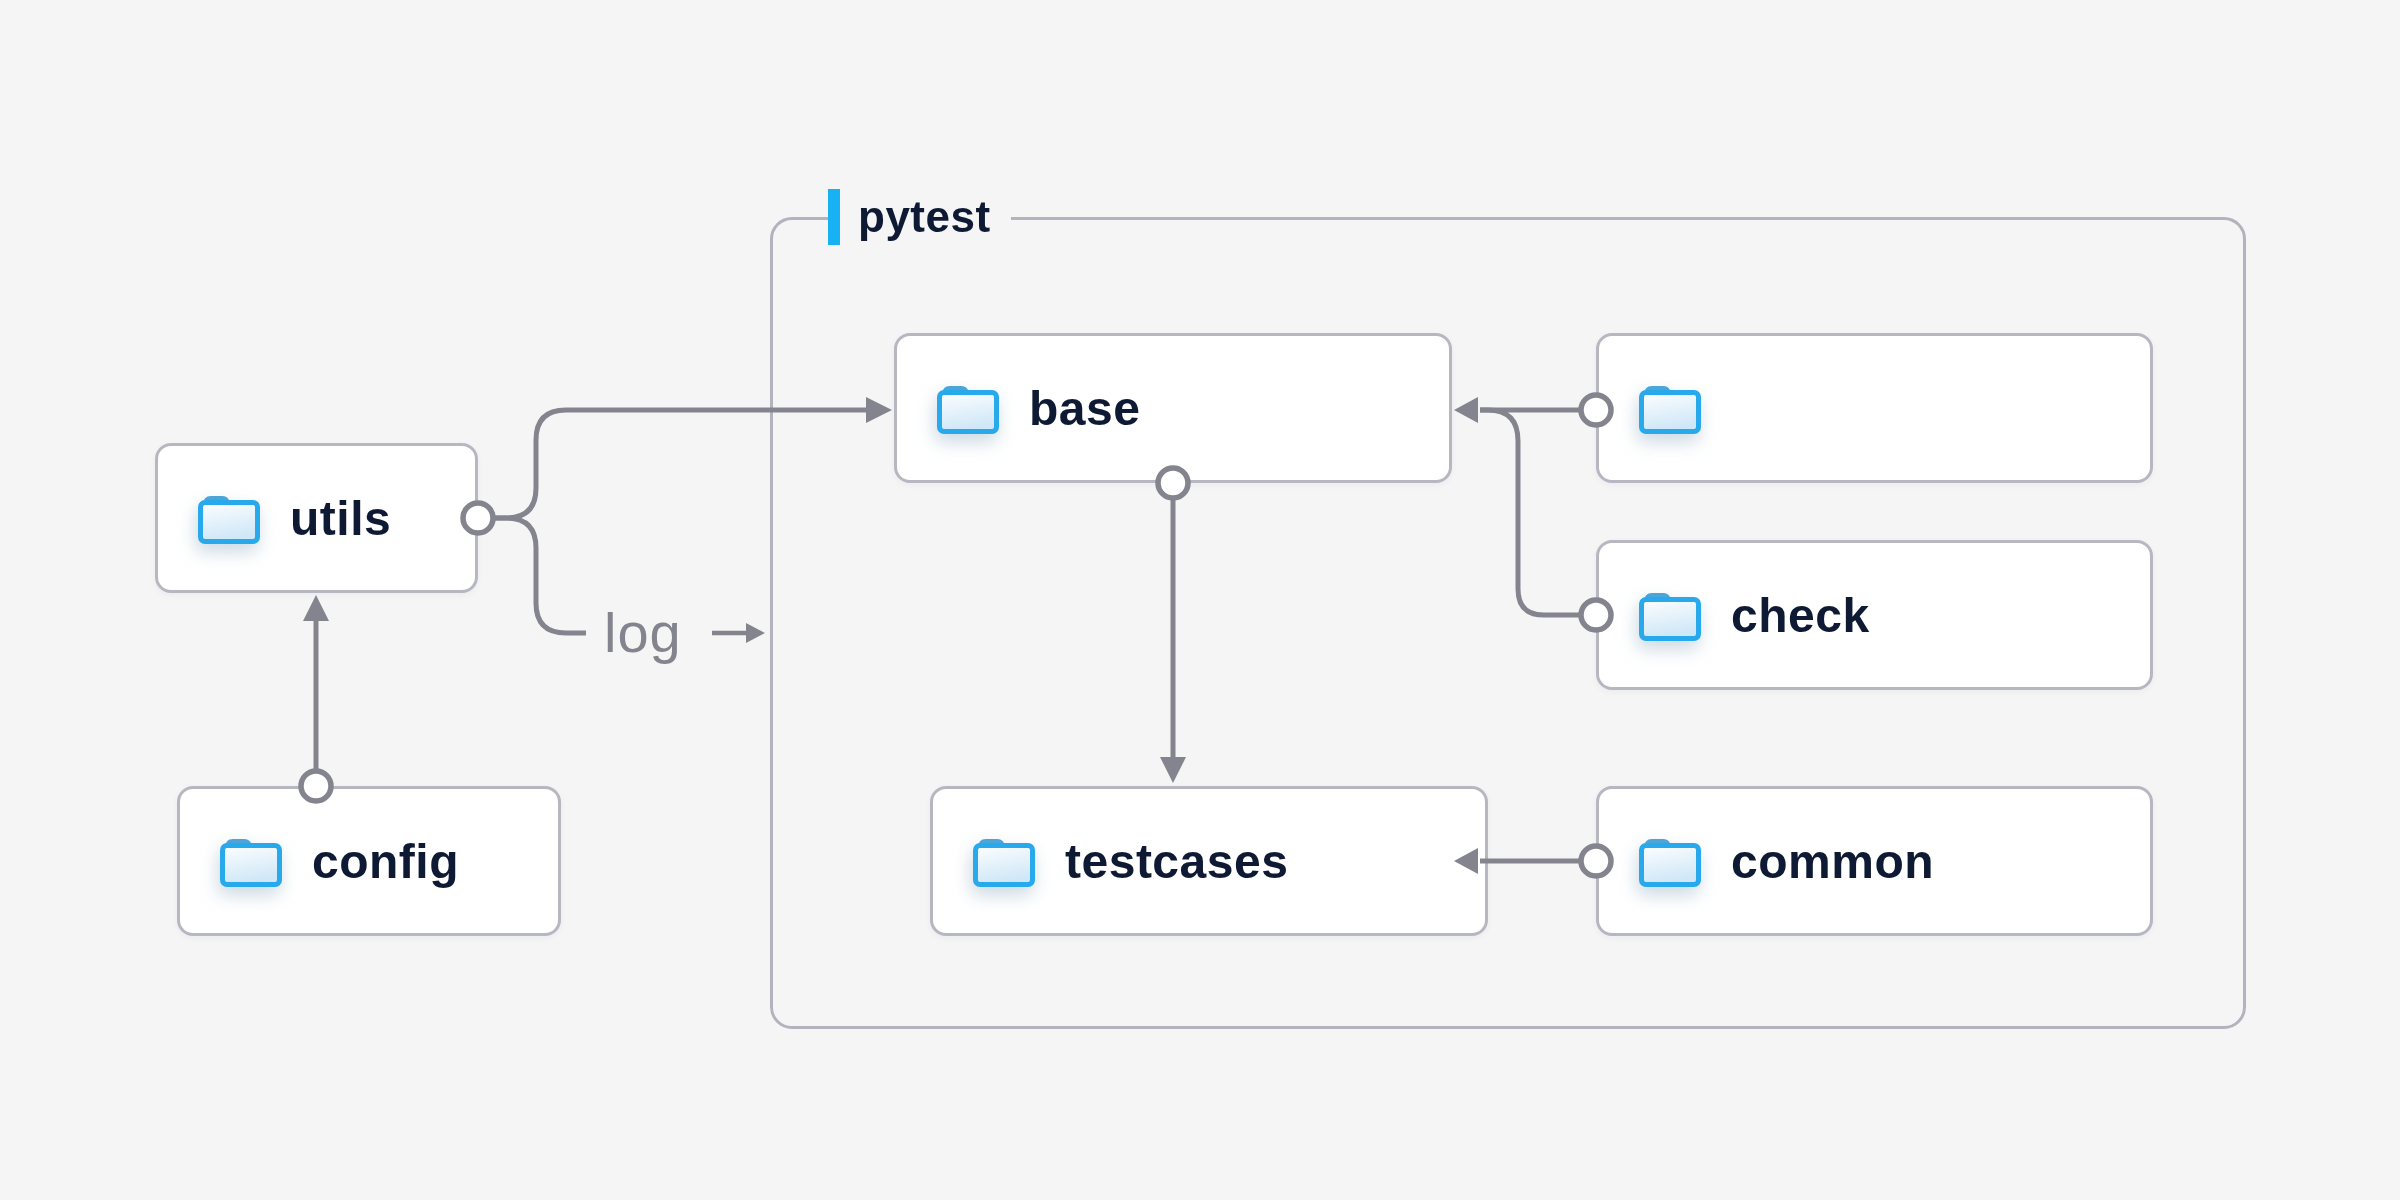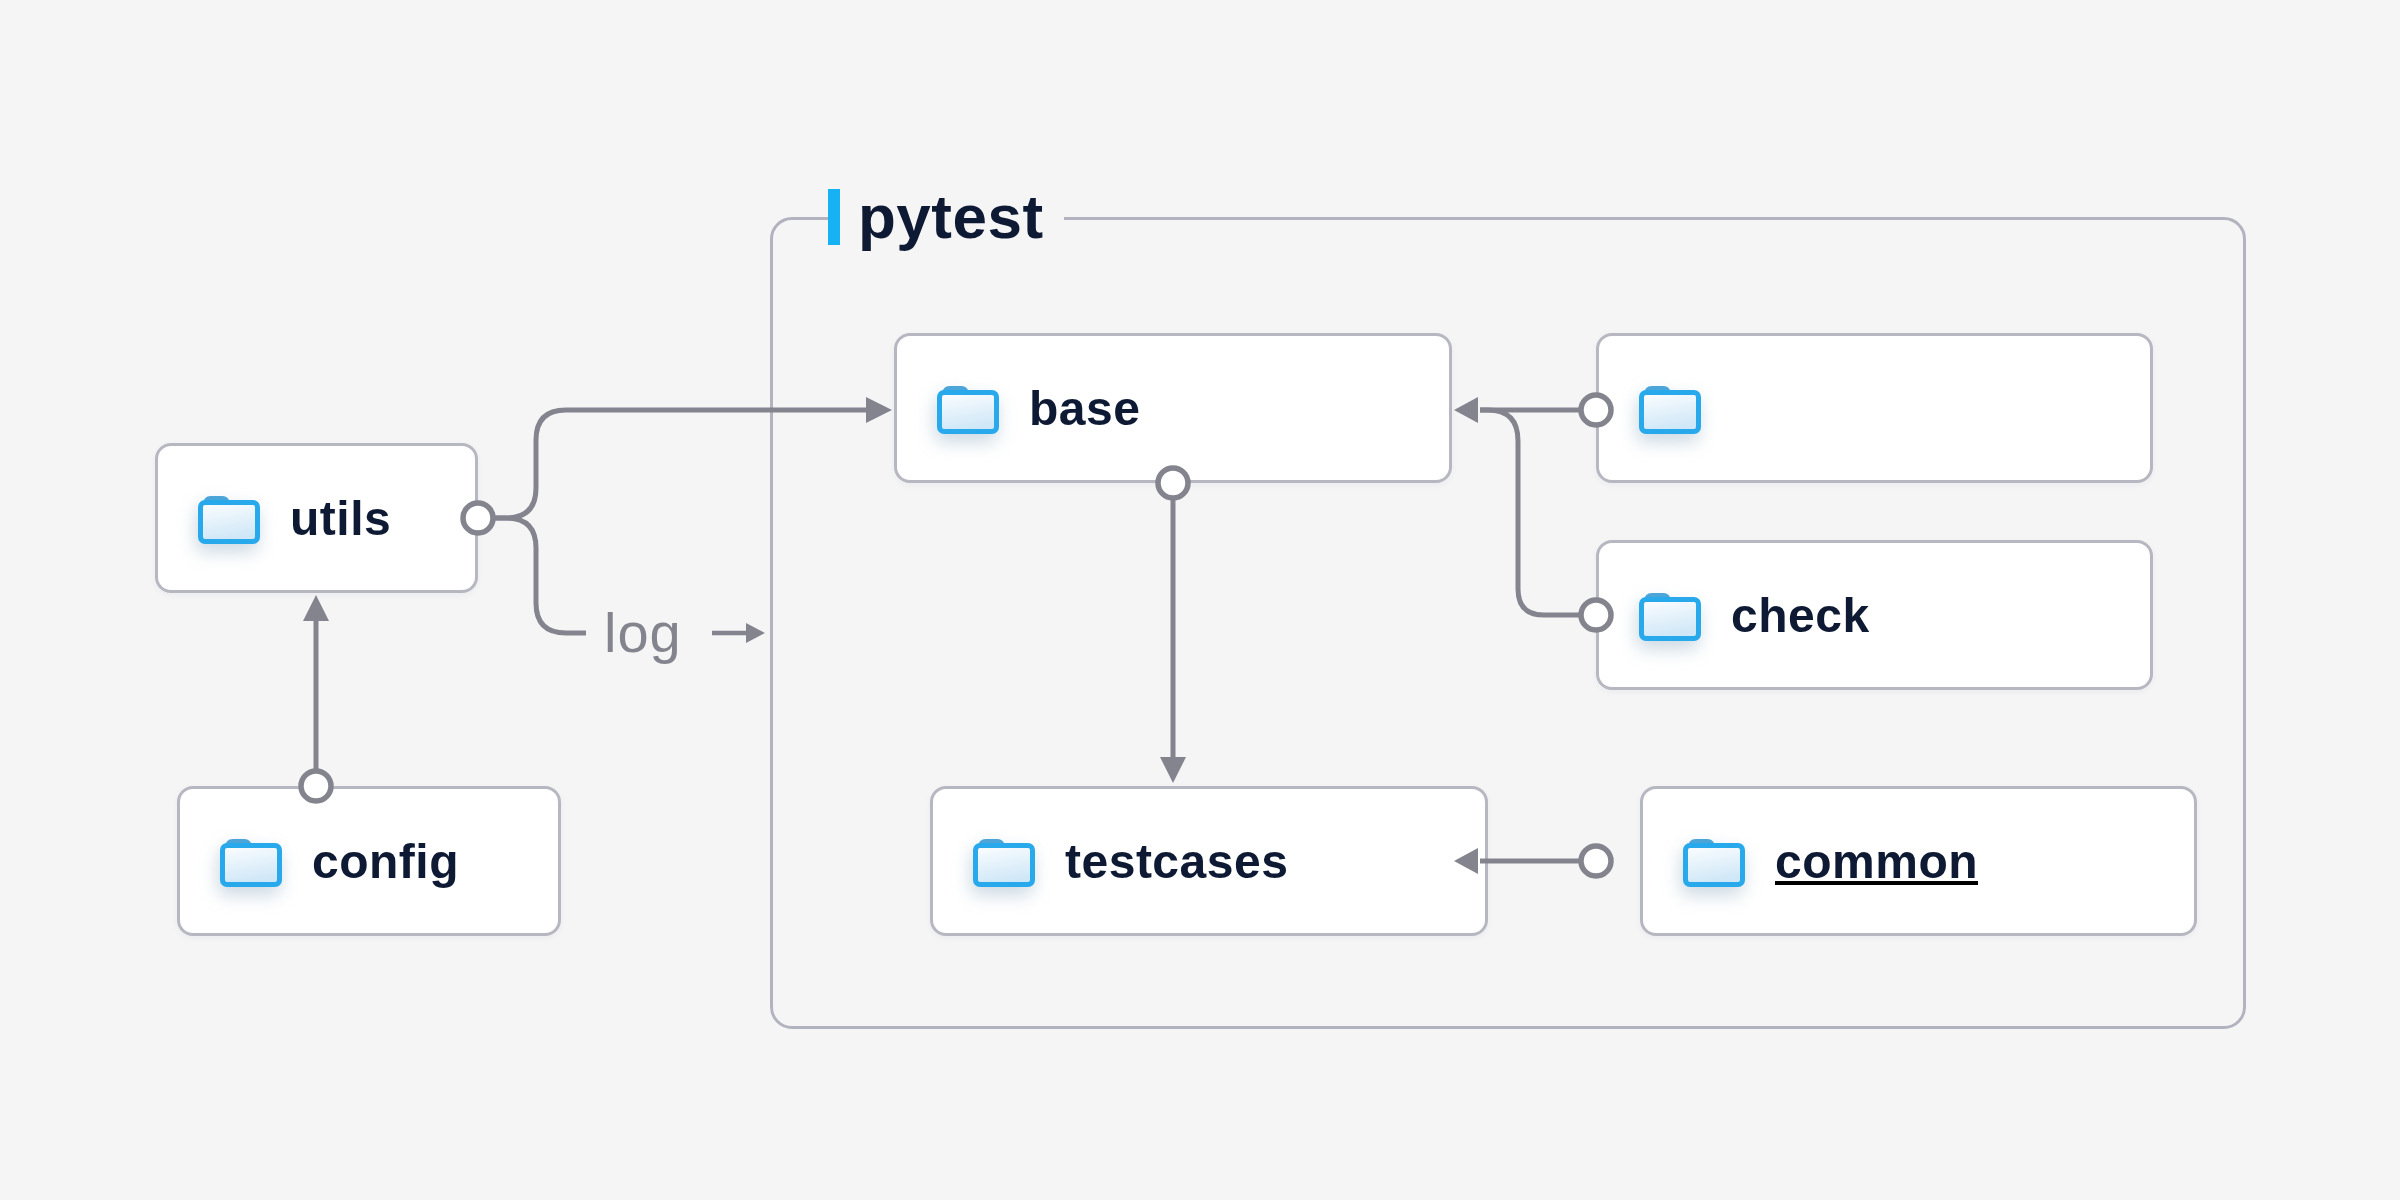--- a/index.html
+++ b/index.html
@@ -13,41 +13,41 @@
     border:3px solid #b3b3bf;border-radius:22px;background:transparent;
     box-sizing:border-box;
   }
   .group-label{
     position:absolute;left:828px;top:189px;height:56px;
     display:flex;align-items:center;gap:18px;
     background:#f5f5f6;padding-right:20px;
   }
   .accent-bar{width:12px;height:56px;background:#16b2f4;}
   .group-label-text{
-    font-size:62px;font-weight:700;color:#0e1a33;letter-spacing:0.5px;line-height:56px;
+    font-size:44px;font-weight:700;color:#0e1a33;letter-spacing:0.5px;line-height:56px;
   }
   
   .node{
     position:absolute;height:150px;box-sizing:border-box;
     background:#ffffff;border:3px solid #b7b7c1;border-radius:16px;
     display:flex;align-items:center;gap:28px;padding-left:38px;
     box-shadow:0 2px 6px rgba(40,50,80,0.05);
   }
   .node-label{
     font-size:48px;font-weight:700;color:#0e1a33;letter-spacing:0.5px;
     white-space:nowrap;
   }
   .folder{flex:0 0 auto;filter:drop-shadow(-2px 8px 9px rgba(110,145,175,0.35));}
   .n-utils    {left:155px; top:443px; width:323px;}
   .n-config   {left:155px; top:786px; width:384px;margin-left:22px;}
   .n-base     {left:894px; top:333px; width:558px;}
   .n-pymilvus {left:1596px;top:333px; width:557px;}
   .n-check    {left:1596px;top:540px; width:557px;}
   .n-testcases{left:894px; top:786px; width:558px;margin-left:36px;}
-  .n-common   {left:1640px;top:786px; width:557px;text-decoration:underline;}
+  .n-common   {left:1596px;top:786px; width:557px;}
   
   .wires{position:absolute;left:0;top:0;width:2400px;height:1200px;pointer-events:none;}
   .wire{stroke:#84848e;stroke-width:5;fill:none;}
   .wire-thin{stroke:#84848e;stroke-width:4.5;fill:none;}
   .arrowhead{fill:#84848e;stroke:none;}
   .port{fill:#ffffff;stroke:#84848e;stroke-width:5.5;}
   .edge-label{
     font-family:"Liberation Sans", sans-serif;font-size:56px;font-weight:500;
     fill:#84848e;letter-spacing:1px;
   }

